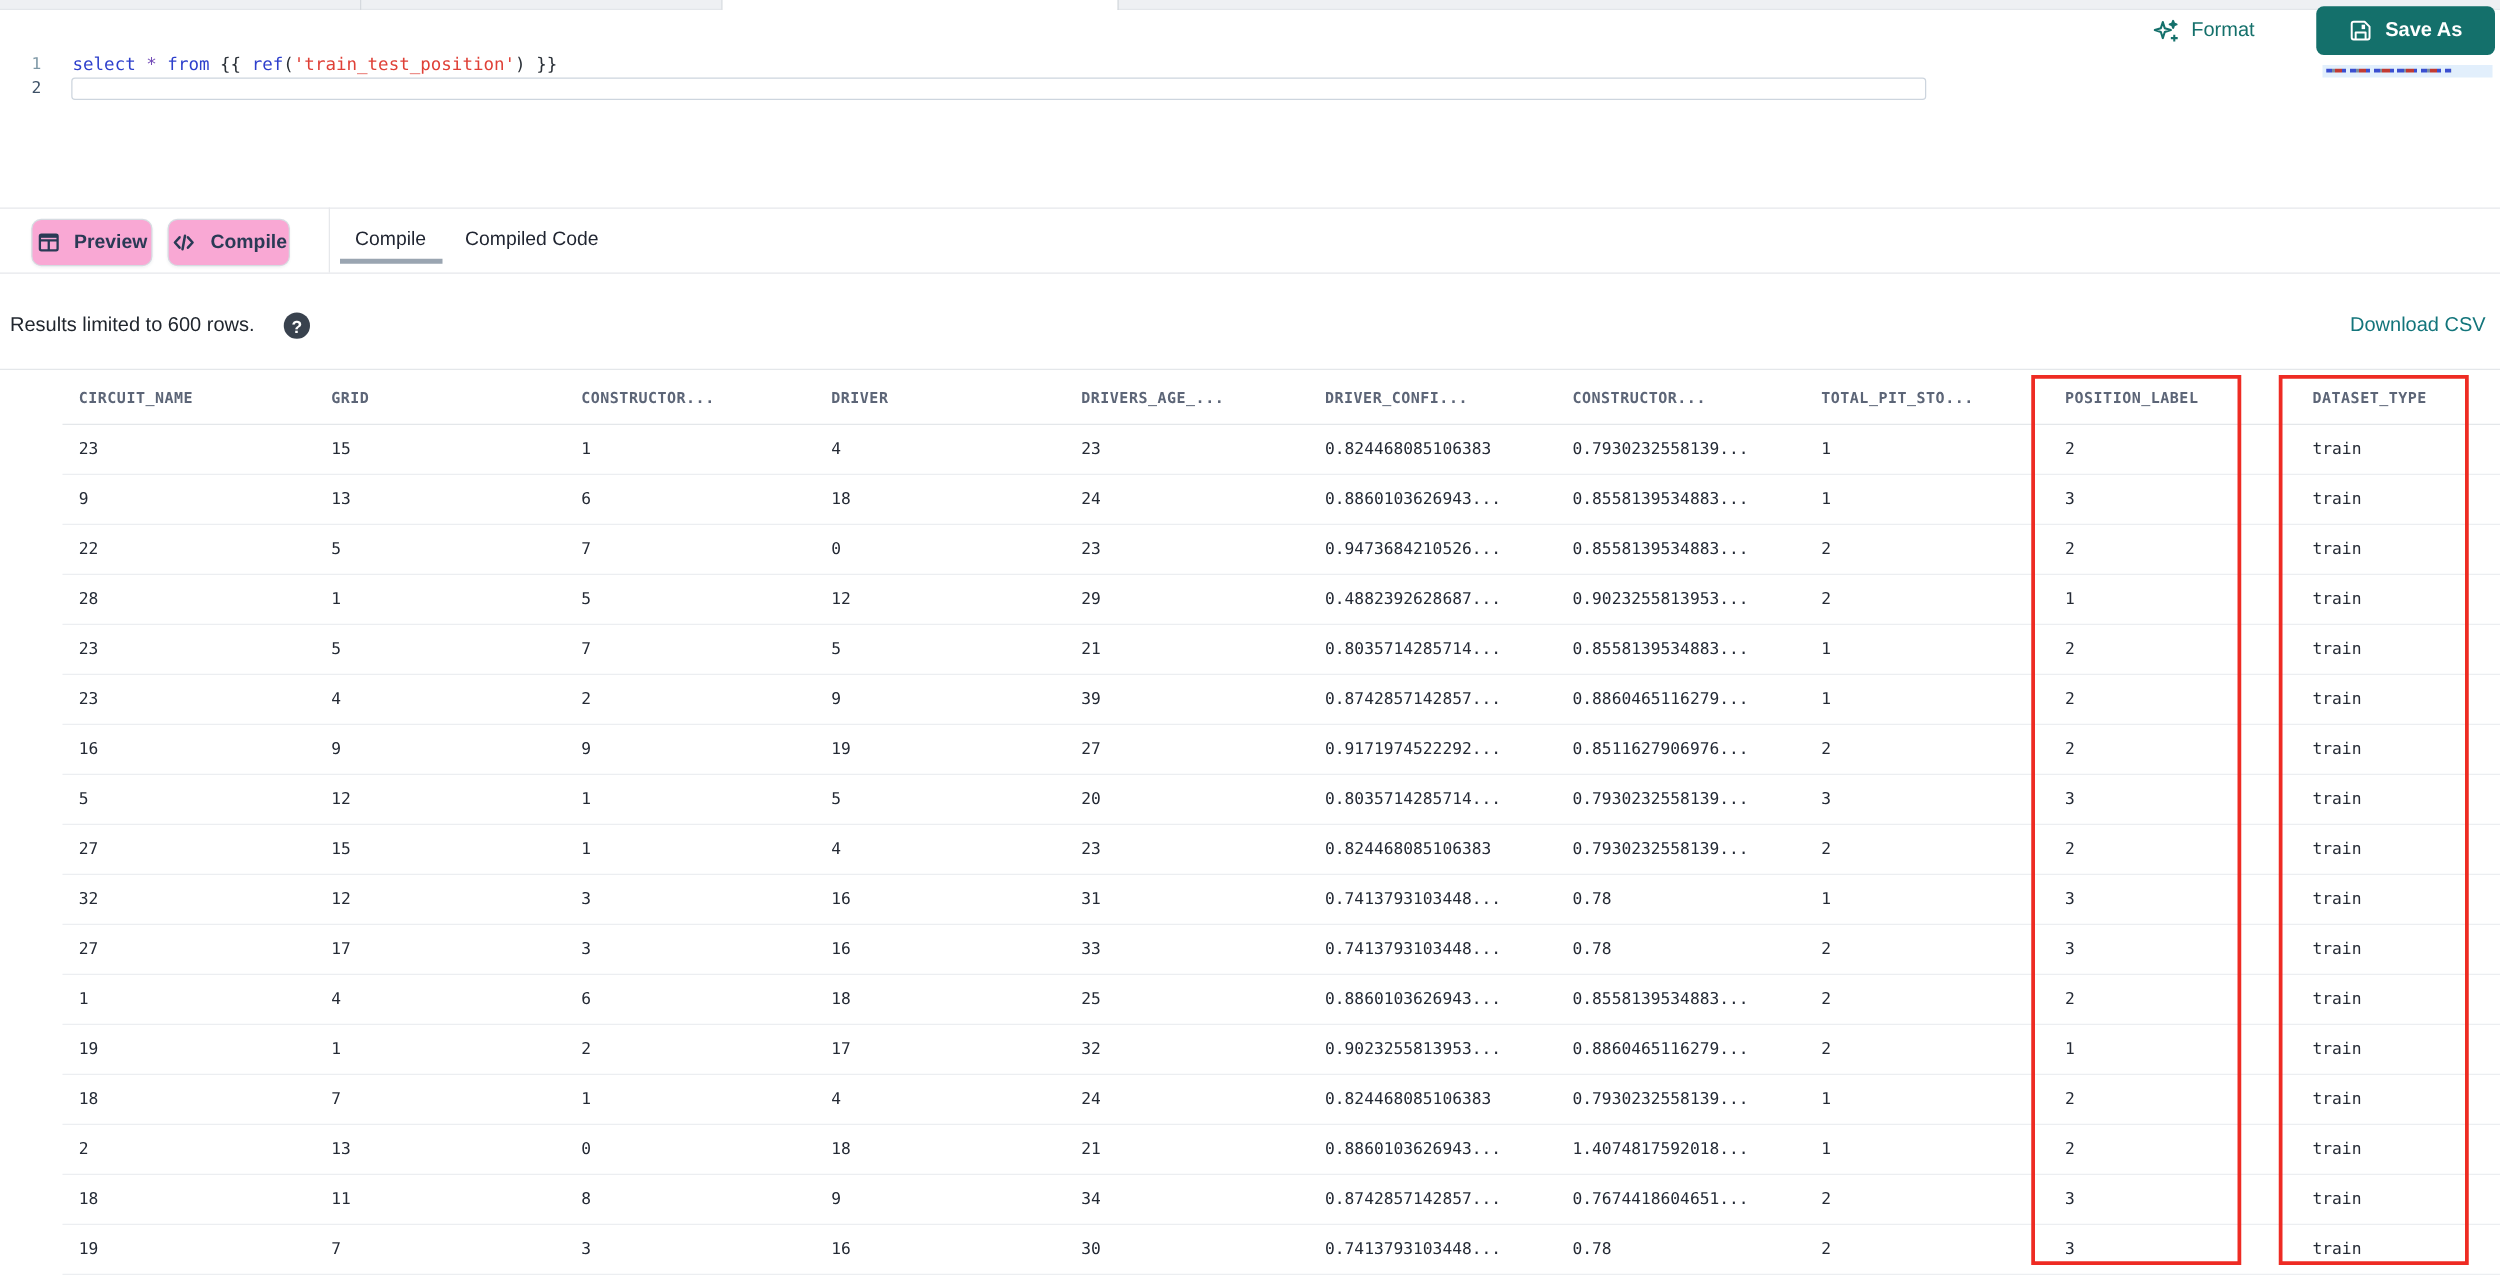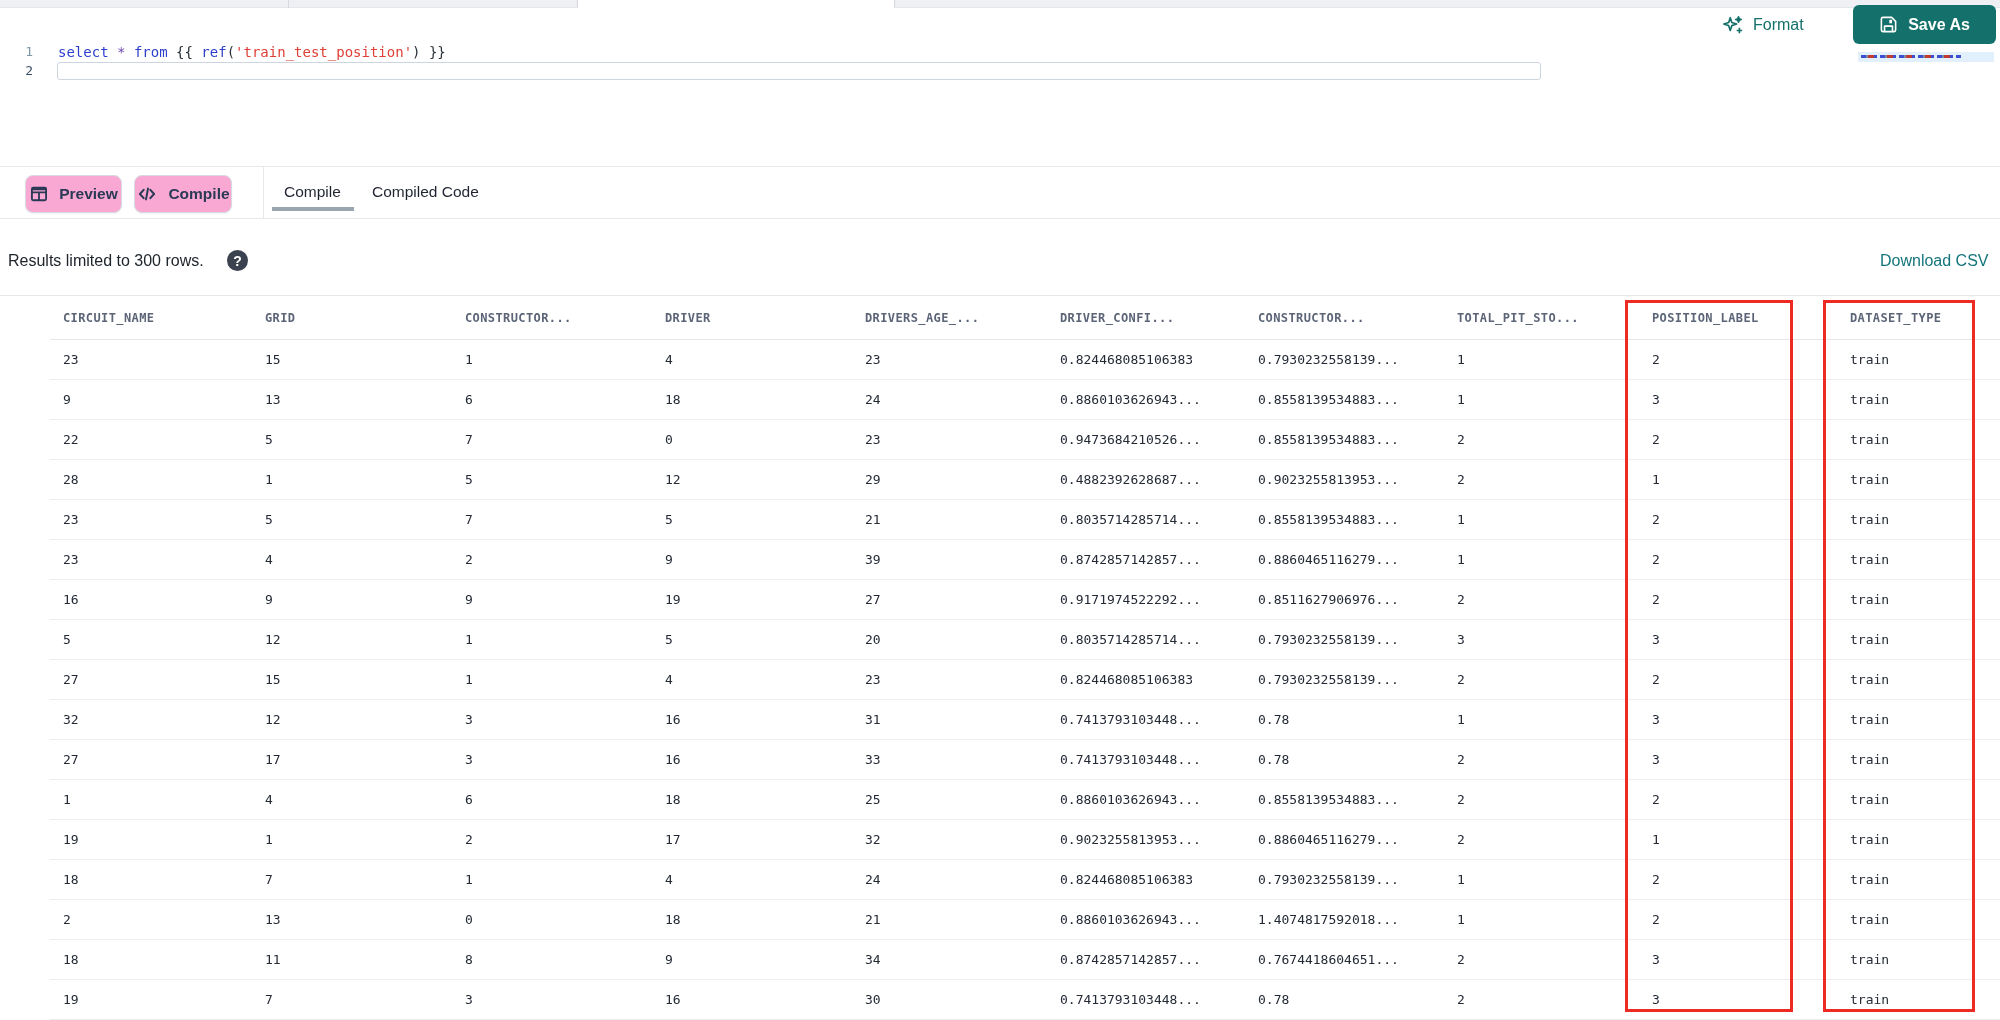--- a/index.html
+++ b/index.html
@@ -156,21 +156,21 @@
   <div class="tab tab-results">
     <span>Compile</span>
   </div>
   <div class="tab-underline"></div>
   <div class="tab tab-compiled">
     <span>Compiled Code</span>
   </div>
 
   <div class="divider-h2"></div>
 
-  <div class="results-msg">Results limited to 300 rows.</div>
+  <div class="results-msg">Results limited to 600 rows.</div>
   <div class="help-icon">?</div>
   <div class="download-link">Download CSV</div>
 
   <div class="tbl" id="results-table">
       <div class="tr head">
         <div class="th" style="width: 202px;">CIRCUIT_NAME</div>
         <div class="th" style="width: 200px;">GRID</div>
         <div class="th" style="width: 200px;">CONSTRUCTOR...</div>
         <div class="th" style="width: 200px;">DRIVER</div>
         <div class="th" style="width: 195px;">DRIVERS_AGE_...</div>

